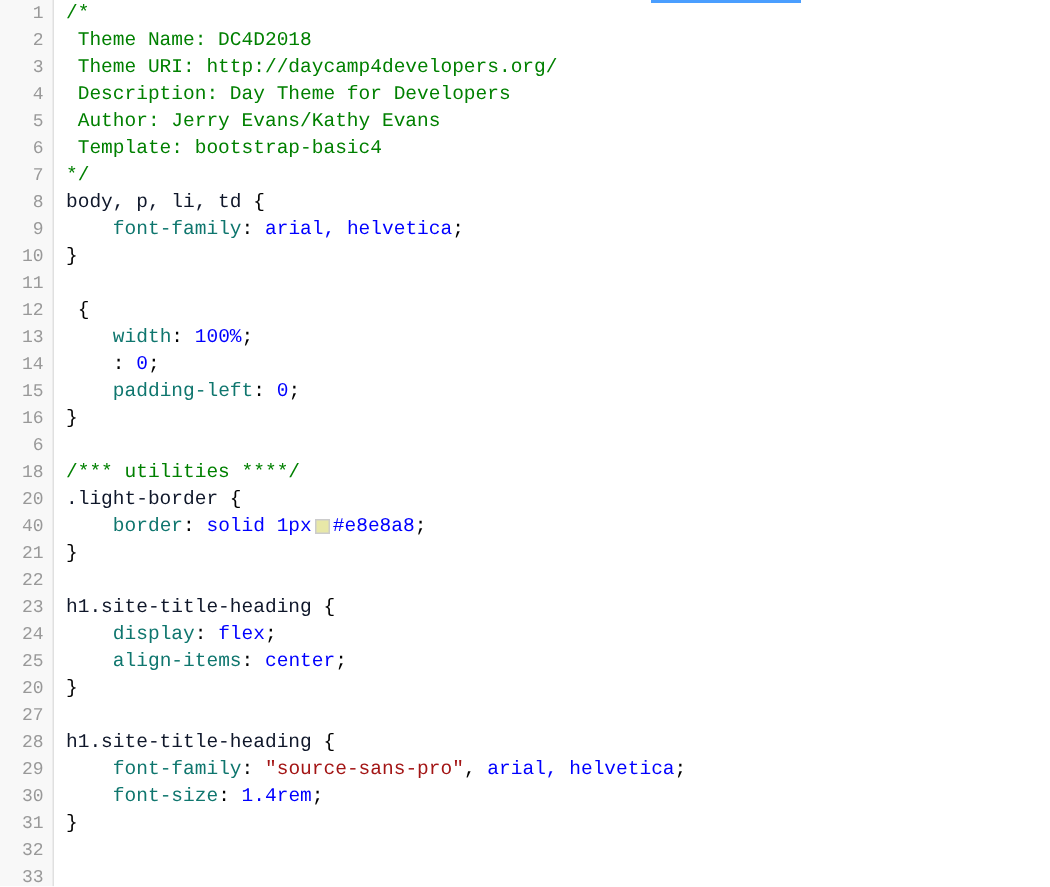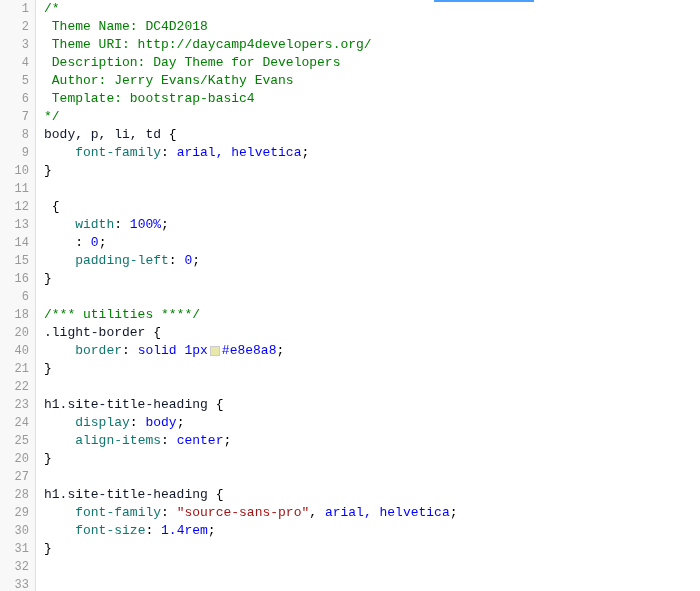--- a/index.html
+++ b/index.html
@@ -144,21 +144,21 @@
         <div class="code-line"><span class="c-plain">    </span><span class="c-punctuation">: </span><span class="c-value">0</span><span class="c-punctuation">;</span></div>
         <div class="code-line"><span class="c-plain">    </span><span class="c-property">padding-left</span><span class="c-punctuation">: </span><span class="c-value">0</span><span class="c-punctuation">;</span></div>
         <div class="code-line"><span class="c-punctuation">}</span></div>
         <div class="code-line"></div>
         <div class="code-line"><span class="c-comment">/*** utilities ****/</span></div>
         <div class="code-line"><span class="c-selector">.light-border</span><span class="c-punctuation"> {</span></div>
         <div class="code-line"><span class="c-plain">    </span><span class="c-property">border</span><span class="c-punctuation">: </span><span class="c-value">solid 1px</span><span class="color-swatch" style="background-color: rgb(232, 232, 168);"></span><span class="c-value">#e8e8a8</span><span class="c-punctuation">;</span></div>
         <div class="code-line"><span class="c-punctuation">}</span></div>
         <div class="code-line"></div>
         <div class="code-line"><span class="c-selector">h1.site-title-heading</span><span class="c-punctuation"> {</span></div>
-        <div class="code-line"><span class="c-plain">    </span><span class="c-property">display</span><span class="c-punctuation">: </span><span class="c-value">body</span><span class="c-punctuation">;</span></div>
+        <div class="code-line"><span class="c-plain">    </span><span class="c-property">display</span><span class="c-punctuation">: </span><span class="c-value">flex</span><span class="c-punctuation">;</span></div>
         <div class="code-line"><span class="c-plain">    </span><span class="c-property">align-items</span><span class="c-punctuation">: </span><span class="c-value">center</span><span class="c-punctuation">;</span></div>
         <div class="code-line"><span class="c-punctuation">}</span></div>
         <div class="code-line"></div>
         <div class="code-line"><span class="c-selector">h1.site-title-heading</span><span class="c-punctuation"> {</span></div>
         <div class="code-line"><span class="c-plain">    </span><span class="c-property">font-family</span><span class="c-punctuation">: </span><span class="c-string">"source-sans-pro"</span><span class="c-punctuation">, </span><span class="c-value">arial, helvetica</span><span class="c-punctuation">;</span></div>
         <div class="code-line"><span class="c-plain">    </span><span class="c-property">font-size</span><span class="c-punctuation">: </span><span class="c-value">1.4rem</span><span class="c-punctuation">;</span></div>
         <div class="code-line"><span class="c-punctuation">}</span></div>
         <div class="code-line"></div>
       </div>
   </div>

